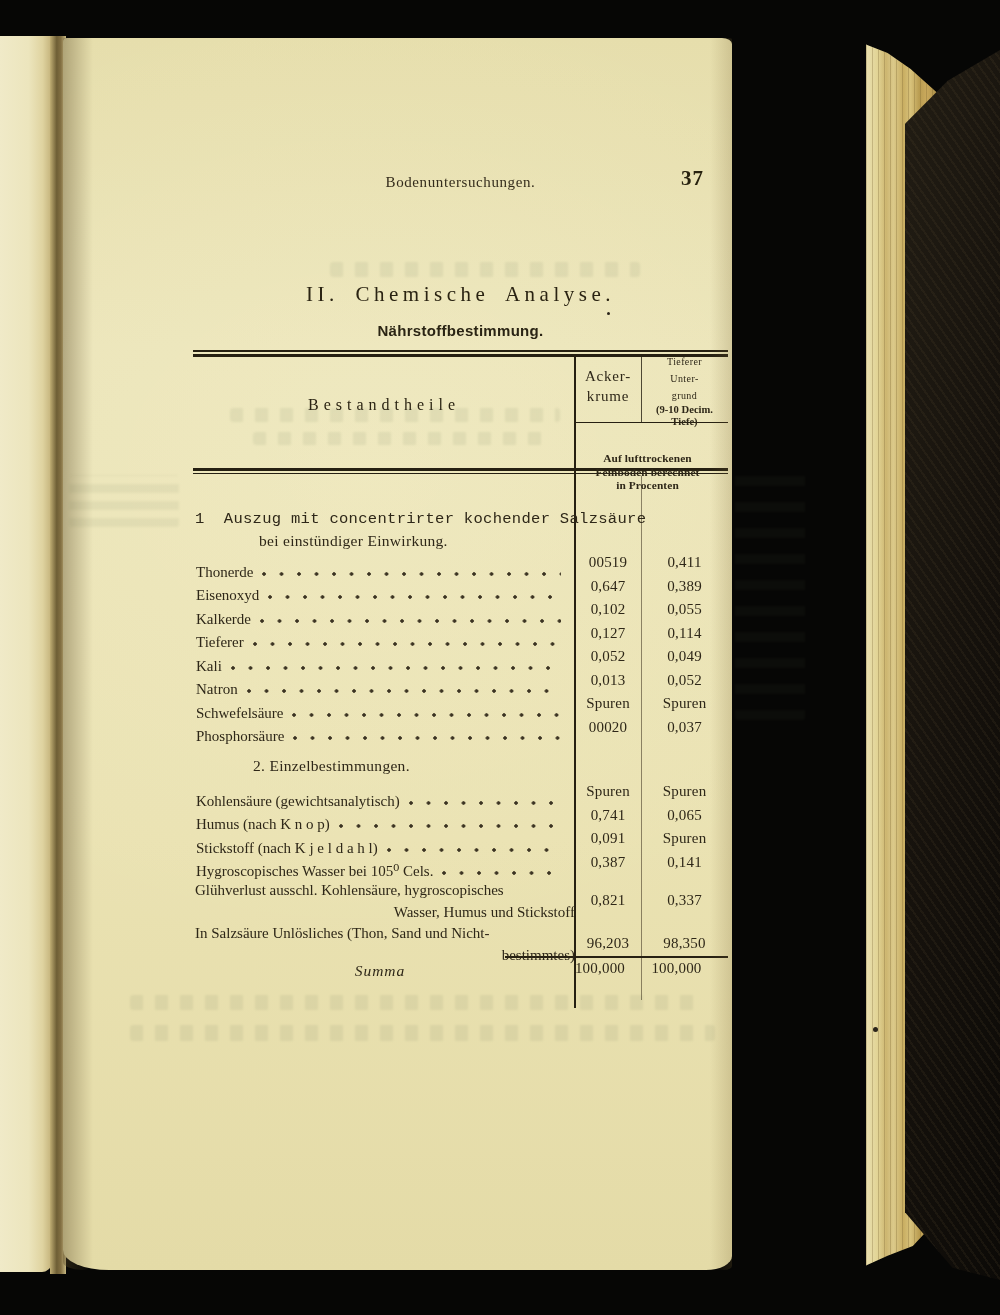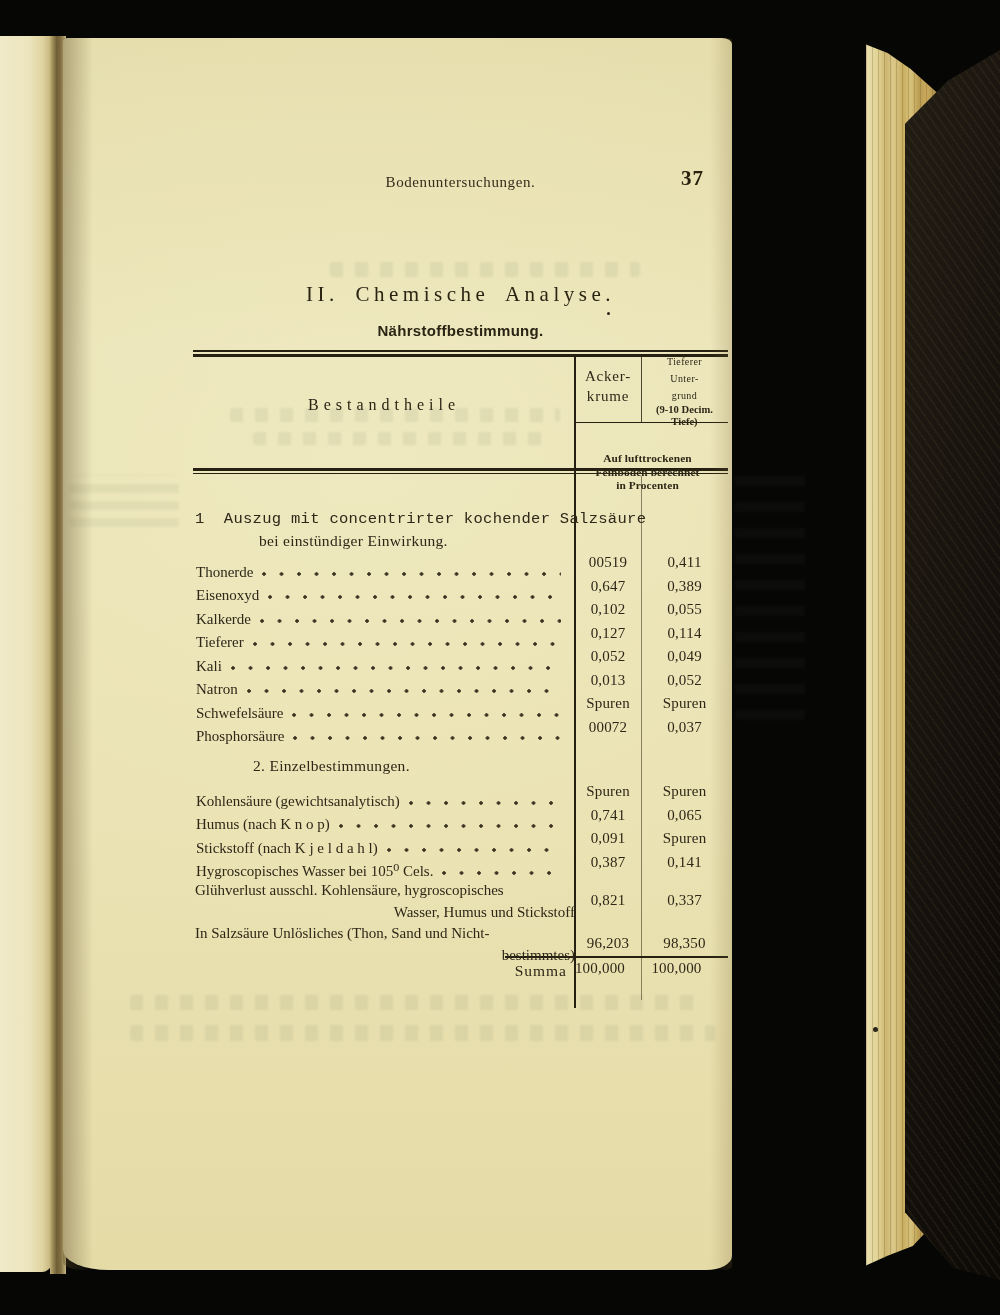--- a/index.html
+++ b/index.html
@@ -122,21 +122,21 @@
   .v1,.v2{display:flex;align-items:flex-start;justify-content:center;box-sizing:border-box;}
   .v1{width:66px;}.v2{width:87px;}
   .row .v1 span,.row .v2 span{transform:translateY(-3.5px);}
   .row2{display:flex;height:43px;}
   .row2 .lblc{width:382px;box-sizing:border-box;font-size:15px;line-height:21.5px;}
   .row2 .l1{padding-left:2px;white-space:nowrap;}
   .row2 .l2{padding-left:20px;display:flex;align-items:flex-end;flex-direction:column;}
   .row2 .v1,.row2 .v2{align-items:center;}
   .row2 .v1 span,.row2 .v2 span{transform:translateY(-1px);}
   .summa{position:absolute;left:0;top:612px;width:535px;display:flex;font-size:15.5px;}
-  .summa .lblc{width:374px;text-align:right;letter-spacing:1px;}
+  .summa .lblc{width:374px;text-align:center;letter-spacing:1px;font-style:italic;}
   .summa .v1 span,.summa .v2 span{transform:translateY(-2px);}
   .val{font-size:15px;letter-spacing:.2px;}
 </style>
 </head>
 <body>
 
 <div class="left-page"></div>
 <div class="gutter"></div>
 <div class="fore-edge"></div>
 <div class="cover-edge"></div>
@@ -275,21 +275,21 @@
         <div class="v2">
             <span class="val">Spuren</span>
           </div>
       </div>
       <div class="row">
         <div class="lblc">
             <span>Phosphorsäure</span>
             <span class="dots"></span>
           </div>
         <div class="v1">
-            <span class="val">00072</span>
+            <span class="val">00020</span>
           </div>
         <div class="v2">
             <span class="val">0,037</span>
           </div>
       </div>
 
       <div class="sec2-h">2. Einzelbestimmungen.</div>
 
       <div class="row first-s2">
         <div class="lblc">

